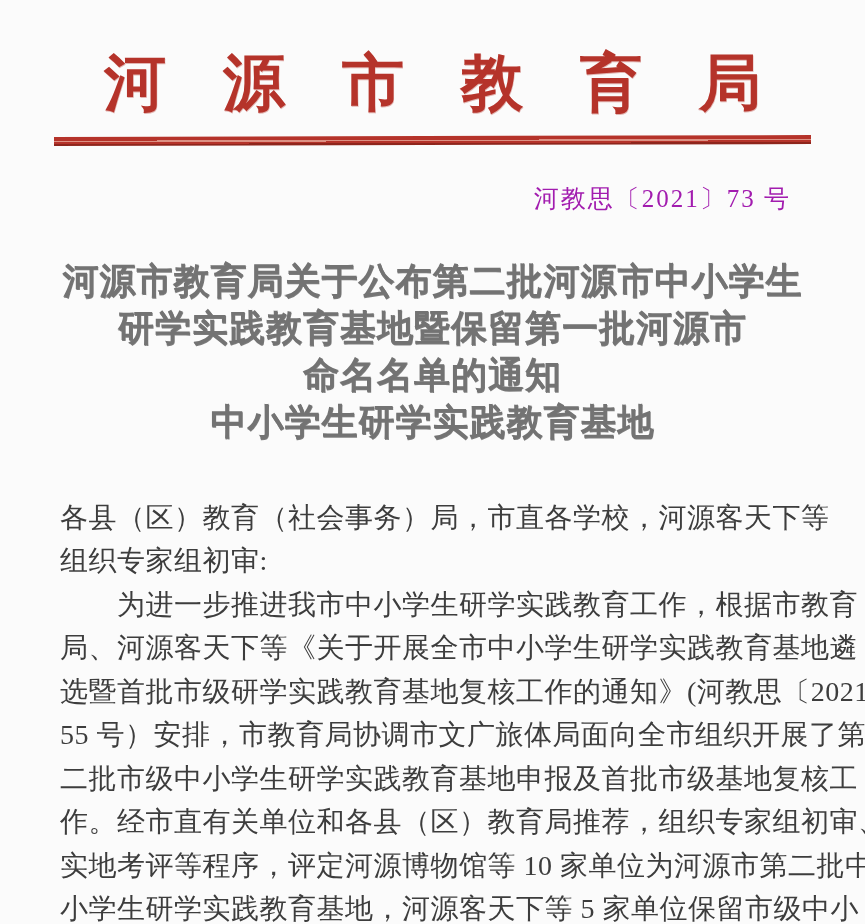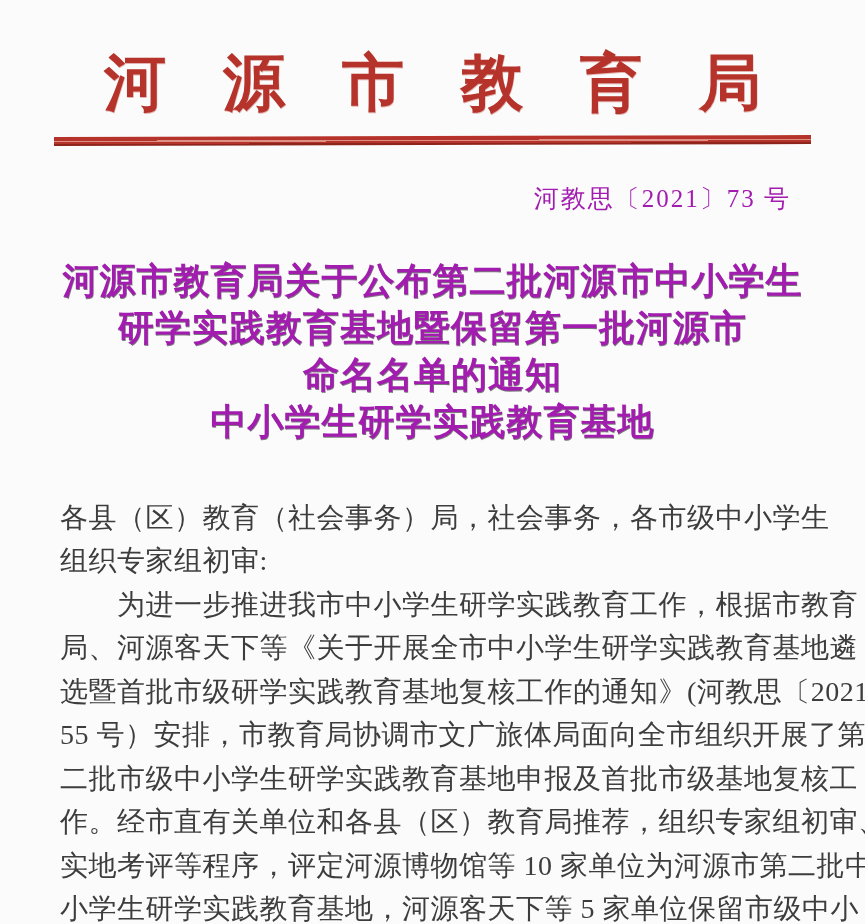--- a/index.html
+++ b/index.html
@@ -54,21 +54,21 @@
     color: #a21caf;
     letter-spacing: 2px;
   }
 
   
   .title {
     margin-top: 42px;
     text-align: center;
     font-size: 36px;
     font-weight: bold;
-    color: #a21caf;
+    color: #737373;
     letter-spacing: 1px;
   }
   .title-line {
     line-height: 47px;
     text-shadow: 0.6px 0.6px 0 rgba(20, 20, 20, 0.55);
     white-space: nowrap;
   }
 
   
   .body-text {
@@ -95,21 +95,21 @@
   <div class="doc-number">河教思〔2021〕73 号</div>
 
   <div class="title">
       <div class="title-line">河源市教育局关于公布第二批河源市中小学生</div>
       <div class="title-line">研学实践教育基地暨保留第一批河源市</div>
       <div class="title-line">命名名单的通知</div>
       <div class="title-line">中小学生研学实践教育基地</div>
     </div>
 
   <div class="body-text">
-      <div class="body-line">各县（区）教育（社会事务）局，社会事务，各市级中小学生</div>
+      <div class="body-line">各县（区）教育（社会事务）局，市直各学校，河源客天下等</div>
       <div class="body-line">组织专家组初审:</div>
       <div class="body-line">　　为进一步推进我市中小学生研学实践教育工作，根据市教育</div>
       <div class="body-line">局、河源客天下等《关于开展全市中小学生研学实践教育基地遴</div>
       <div class="body-line">选暨首批市级研学实践教育基地复核工作的通知》(河教思〔2021〕</div>
       <div class="body-line">55 号）安排，市教育局协调市文广旅体局面向全市组织开展了第</div>
       <div class="body-line">二批市级中小学生研学实践教育基地申报及首批市级基地复核工</div>
       <div class="body-line">作。经市直有关单位和各县（区）教育局推荐，组织专家组初审、</div>
       <div class="body-line">实地考评等程序，评定河源博物馆等 10 家单位为河源市第二批中</div>
       <div class="body-line">小学生研学实践教育基地，河源客天下等 5 家单位保留市级中小</div>
     </div>

